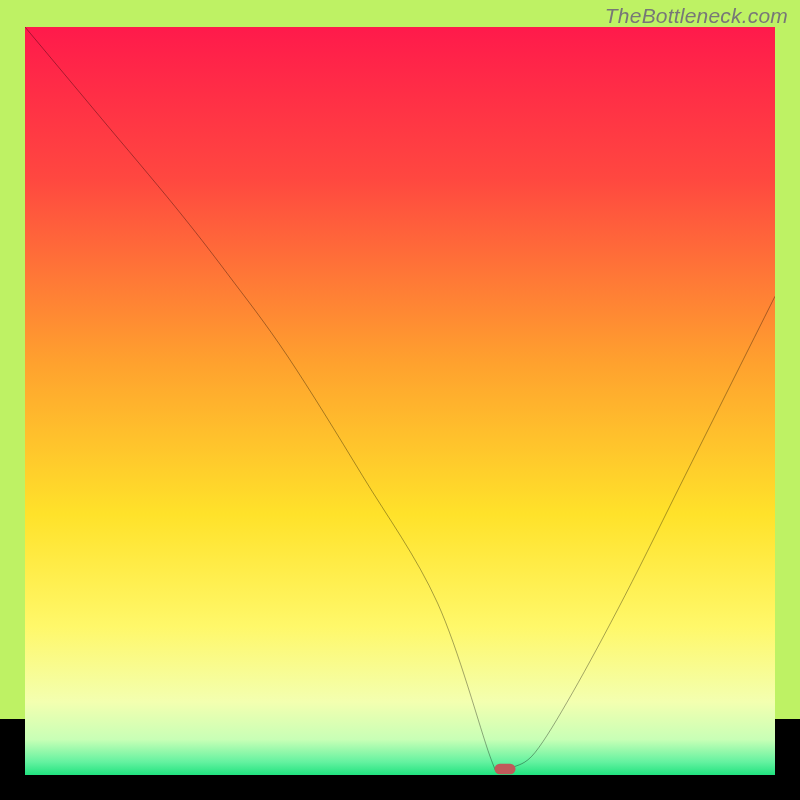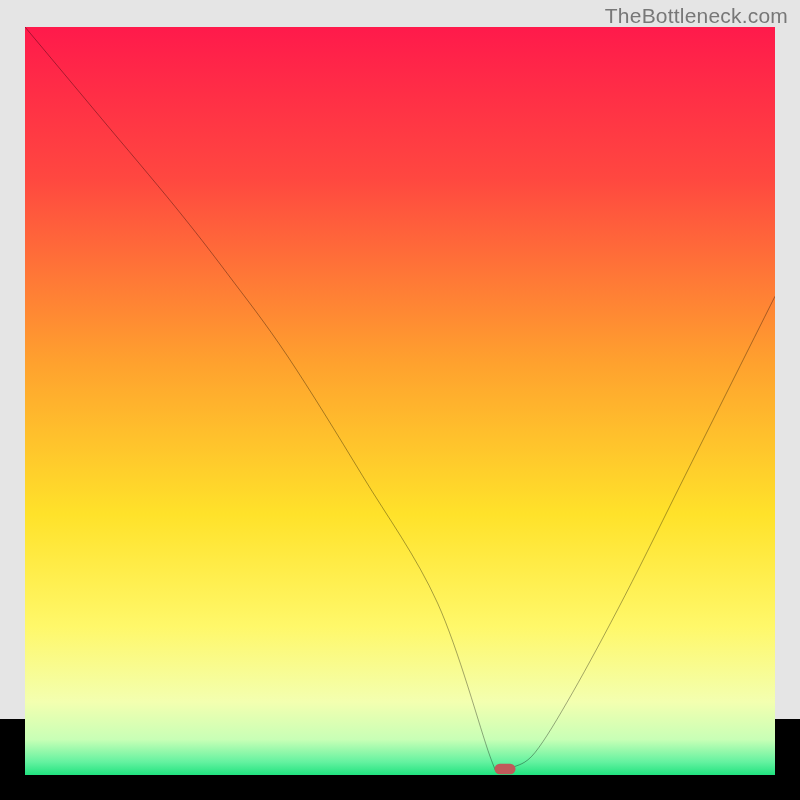--- a/index.html
+++ b/index.html
@@ -8,21 +8,22 @@
     width: 800px;
     height: 800px;
     background: #000;
     overflow: hidden;
     font-family: Arial, Helvetica, sans-serif;
   }
   .frame {
     position: relative;
     width: 800px;
     height: 719px;
-    background: #e5e5e5;
+    background: #bef264;
+    font-style: italic;
   }
   .watermark {
     position: absolute;
     top: 4px;
     right: 12px;
     color: #777;
     font-size: 21px;
     font-weight: 500;
     letter-spacing: 0.2px;
     z-index: 20;

